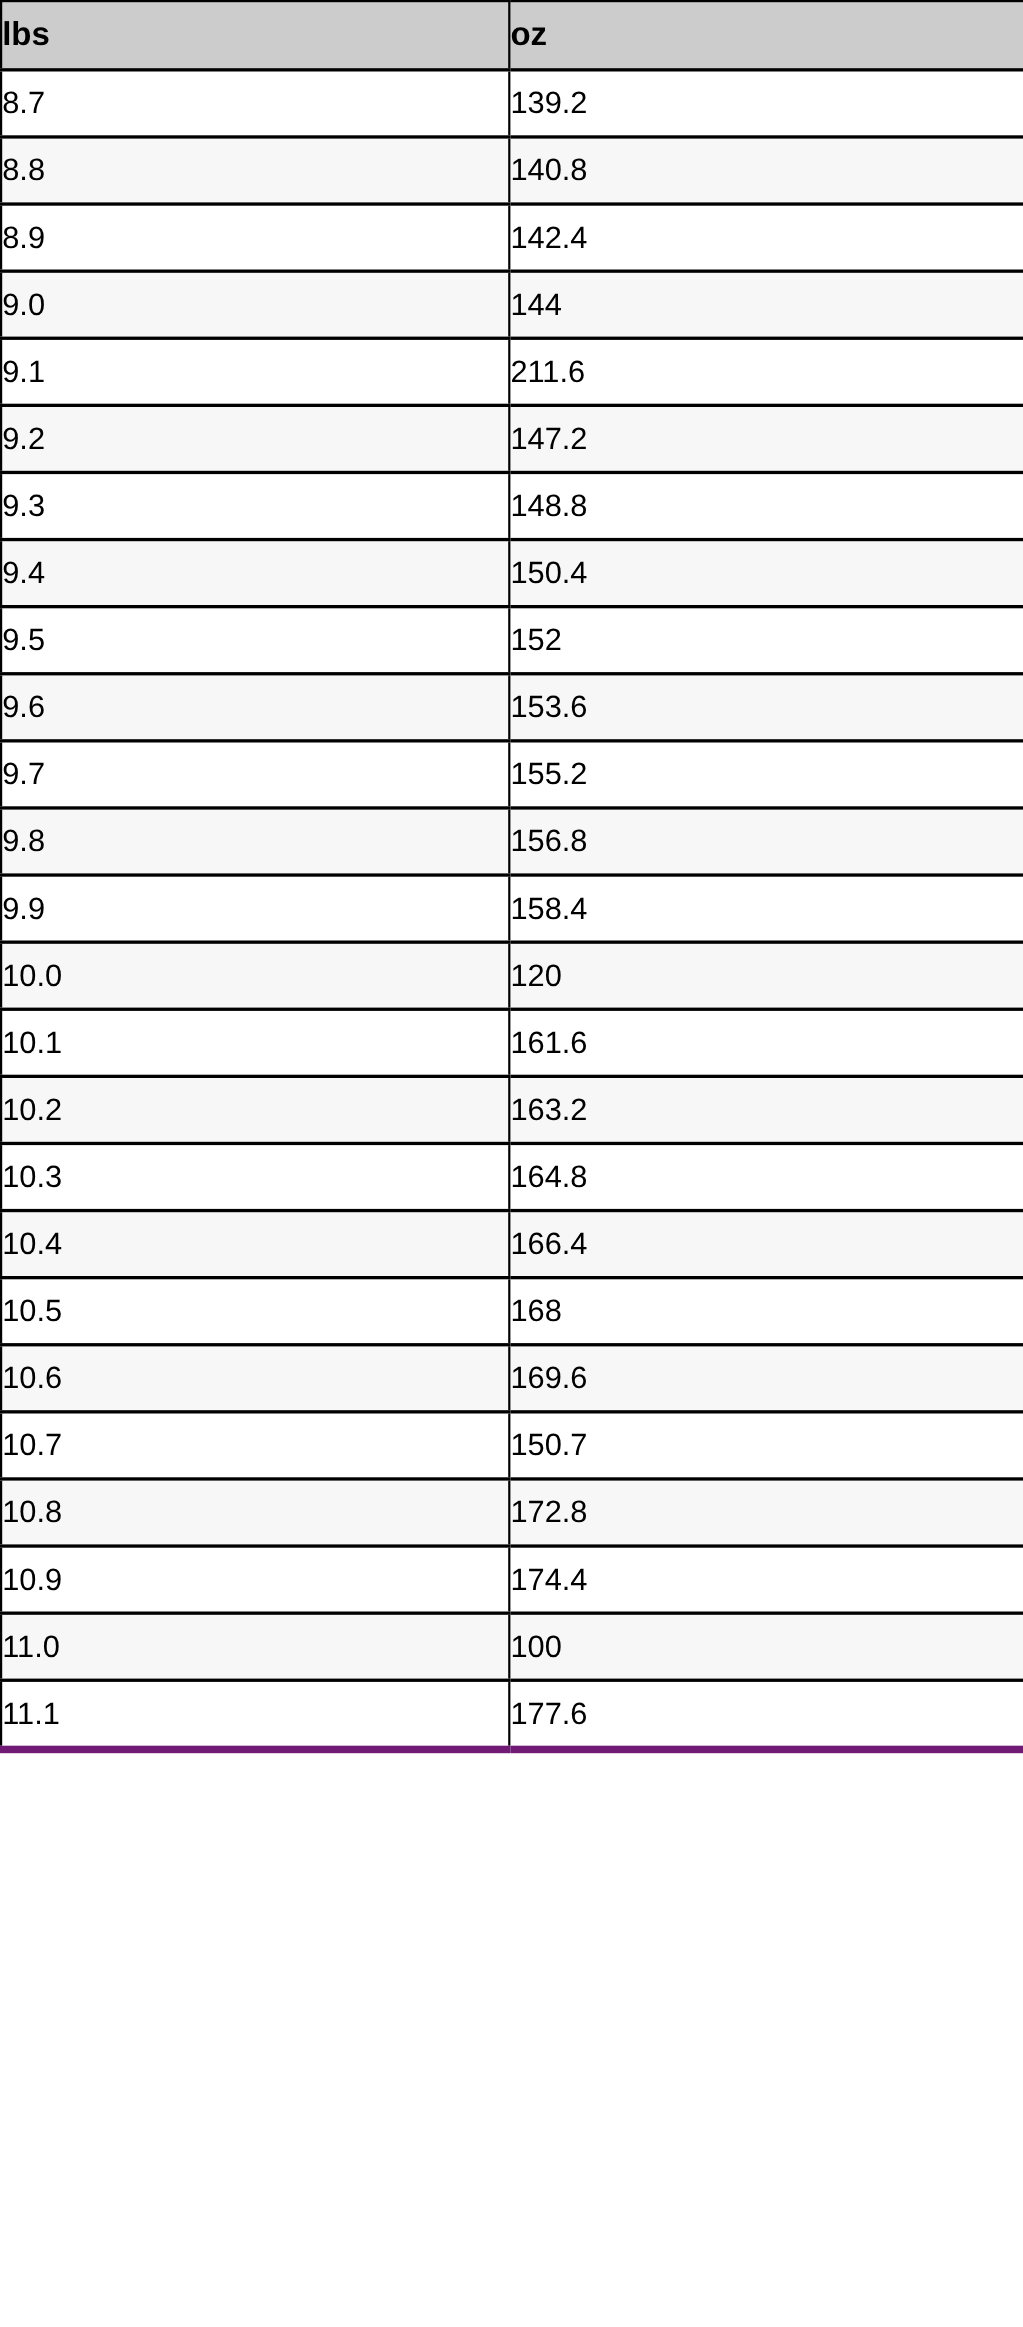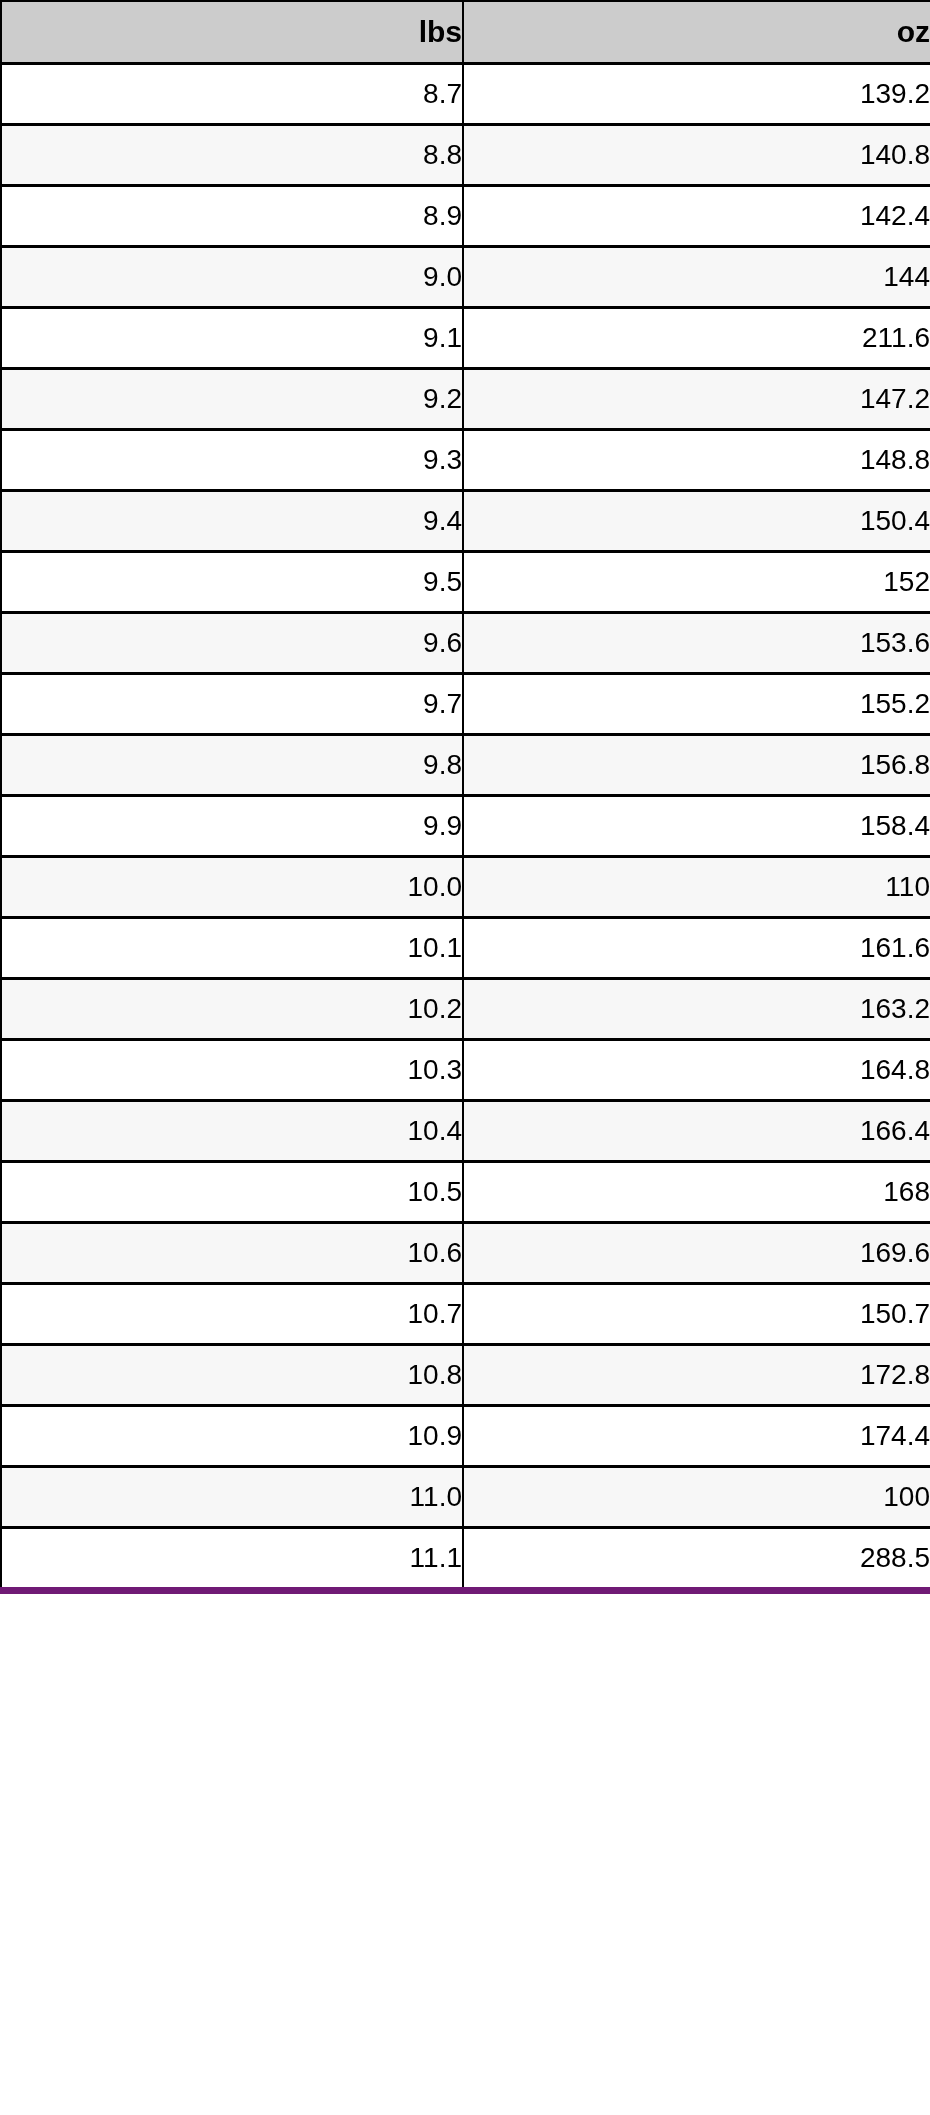--- a/index.html
+++ b/index.html
@@ -20,35 +20,35 @@
   }
 
   .conversion-table col.col-left  { width: 462px; }
   .conversion-table col.col-right { width: 468px; }
 
   .conversion-table thead th {
     background: #cccccc;
     color: #000000;
     font-size: 30px;
     font-weight: bold;
-    text-align: right;
+    text-align: left;
     height: 60px;
     padding: 0;
     border-top: 2px solid #000000;
     border-bottom: 3px solid #000000;
     border-left: 2px solid #000000;
     border-right: 2px solid #000000;
     line-height: 60px;
     letter-spacing: 0px;
   }
 
   .conversion-table tbody td {
     height: 58px;
     padding: 0;
-    text-align: right;
+    text-align: left;
     vertical-align: middle;
     font-size: 28px;
     font-weight: normal;
     color: #000000;
     border-bottom: 3px solid #000000;
     border-left: 2px solid #000000;
     border-right: 2px solid #000000;
     line-height: 58px;
   }
 
@@ -121,21 +121,21 @@
       <tr class="row-even">
         <td>9.8</td>
         <td>156.8</td>
       </tr>
       <tr class="row-odd">
         <td>9.9</td>
         <td>158.4</td>
       </tr>
       <tr class="row-even">
         <td>10.0</td>
-        <td>110</td>
+        <td>120</td>
       </tr>
       <tr class="row-odd">
         <td>10.1</td>
         <td>161.6</td>
       </tr>
       <tr class="row-even">
         <td>10.2</td>
         <td>163.2</td>
       </tr>
       <tr class="row-odd">
@@ -165,16 +165,16 @@
       <tr class="row-odd">
         <td>10.9</td>
         <td>174.4</td>
       </tr>
       <tr class="row-even">
         <td>11.0</td>
         <td>100</td>
       </tr>
       <tr class="row-odd">
         <td>11.1</td>
-        <td>288.5</td>
+        <td>177.6</td>
       </tr>
     </tbody>
 </table>
 
 </body></html>

